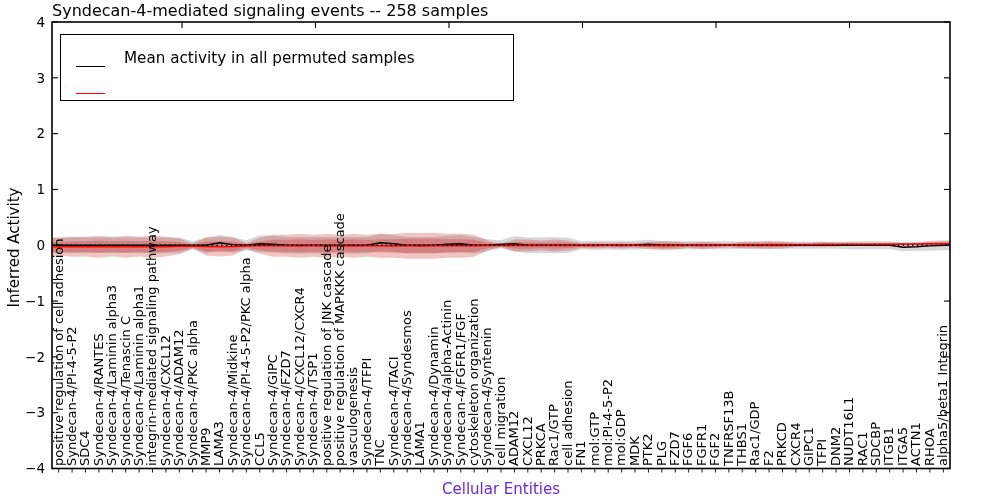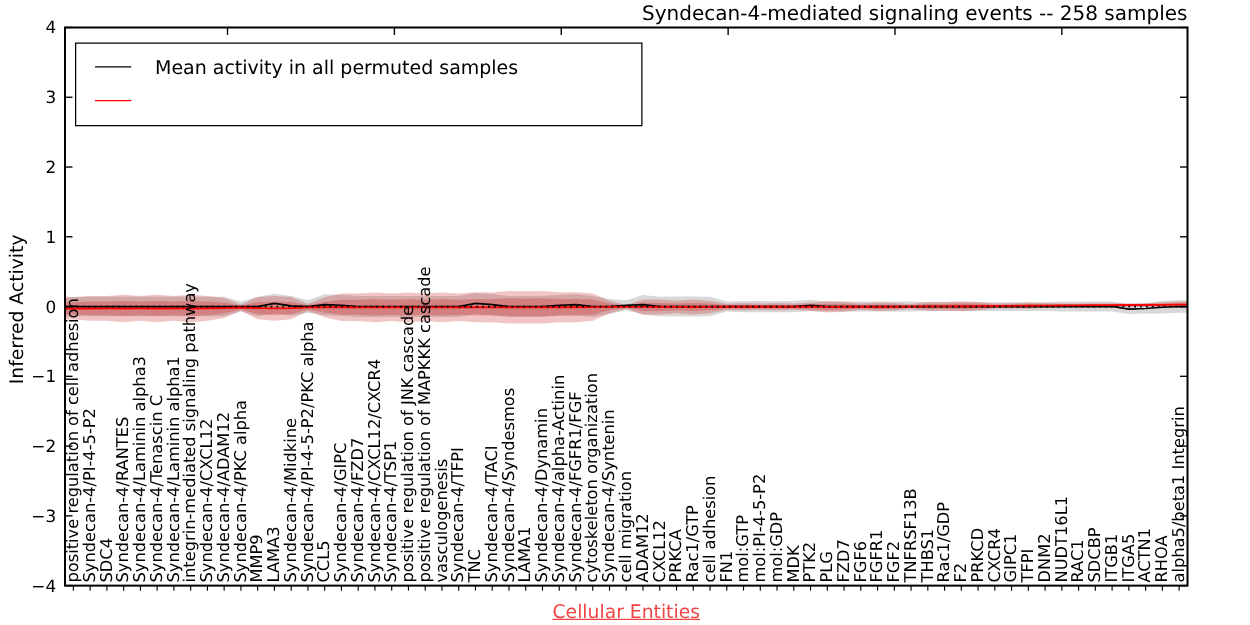--- a/index.html
+++ b/index.html
@@ -1,26 +1,26 @@
 <!DOCTYPE html>
 <html><head>
 <meta charset="utf-8">
 <style>
   html,body{margin:0;padding:0;background:#ffffff;}
   #fig{position:relative;width:1000px;height:500px;background:#ffffff;
        font-family:"DejaVu Sans","Liberation Sans",sans-serif;color:#000;overflow:hidden;}
   #chart-svg{position:absolute;left:0;top:0;}
   .overlay{position:absolute;}
-  #title{left:52px;top:1px;width:898px;text-align:right;font-size:16px;color:#000;}
-  #xlabel{left:52px;top:480px;width:898px;text-align:center;font-size:15px;color:#ef4444;text-decoration:underline;}
+  #title{left:52px;top:1px;width:898px;text-align:left;font-size:16px;color:#000;}
+  #xlabel{left:52px;top:480px;width:898px;text-align:center;font-size:15px;color:#6d28d9;}
   #ylabel{left:-67px;top:239px;width:160px;height:17px;text-align:center;font-size:15px;
           transform:rotate(-90deg);color:#000;}
   #legend{left:60px;top:34px;width:452px;border:1.6px solid #000;background:#fff;
           padding:5px 0 6px 0;}
-  .legend-row{display:flex;align-items:center;height:27px;}
+  .legend-row{display:flex;align-items:flex-end;height:27px;}
   .legend-line{width:29px;border-top:1.7px solid #000;margin-left:15px;margin-right:19px;flex:0 0 auto;}
   .legend-label{font-size:15.2px;white-space:nowrap;}
 </style>
 </head>
 <body>
 
 <div id="fig">
   <svg id="chart-svg" width="1000" height="500" viewBox="0 0 1000 500">
       <polygon points="52.0,237.44 58.7,237.44 72.1,237.44 85.5,237.44 98.9,237.44 112.3,237.44 125.7,237.44 139.1,237.44 152.5,237.44 165.9,237.44 179.3,237.44 192.7,241.29 206.1,237.44 219.5,234.92 232.9,236.88 246.3,240.28 259.7,235.37 273.1,235.87 286.6,236.88 300.0,236.88 313.4,236.88 326.8,236.88 340.2,236.88 353.6,236.88 367.0,236.88 380.4,234.37 393.8,235.37 407.2,236.88 420.6,236.88 434.0,236.88 447.4,235.87 460.8,235.37 474.2,236.88 487.6,239.28 501.0,240.28 514.4,235.93 527.8,237.44 541.2,237.27 554.6,237.27 568.0,237.44 581.4,241.29 594.8,240.78 608.2,240.78 621.6,240.78 635.0,240.78 648.4,239.78 661.8,241.29 675.2,241.29 688.6,241.29 702.0,241.29 715.4,241.29 728.9,241.29 742.3,241.79 755.7,241.79 769.1,241.79 782.5,241.79 795.9,241.79 809.3,241.79 822.7,241.79 836.1,241.79 849.5,241.29 862.9,241.29 876.3,241.29 889.7,241.29 903.1,243.30 916.5,242.79 929.9,240.84 943.3,240.28 950.0,240.28 950.0,250.22 943.3,250.22 929.9,250.78 916.5,250.72 903.1,251.22 889.7,249.21 876.3,249.21 862.9,249.21 849.5,249.21 836.1,248.71 822.7,248.71 809.3,248.71 795.9,248.71 782.5,248.71 769.1,248.71 755.7,248.71 742.3,248.71 728.9,249.21 715.4,249.21 702.0,249.21 688.6,249.21 675.2,249.21 661.8,249.21 648.4,248.71 635.0,249.72 621.6,249.72 608.2,249.72 594.8,249.72 581.4,249.21 568.0,253.06 554.6,253.23 541.2,253.23 527.8,253.06 514.4,251.56 501.0,248.21 487.6,251.22 474.2,253.62 460.8,252.11 447.4,252.62 434.0,253.62 420.6,253.62 407.2,253.62 393.8,252.11 380.4,251.11 367.0,253.62 353.6,253.62 340.2,253.62 326.8,253.62 313.4,253.62 300.0,253.62 286.6,253.62 273.1,252.62 259.7,252.11 246.3,250.22 232.9,252.51 219.5,250.55 206.1,253.06 192.7,249.21 179.3,253.06 165.9,253.06 152.5,253.06 139.1,253.06 125.7,253.06 112.3,253.06 98.9,253.06 85.5,253.06 72.1,253.06 58.7,253.06 52.0,253.06" fill="#888888" fill-opacity="0.33" stroke="none"></polygon>
       <polygon points="52.0,237.83 58.7,237.83 72.1,236.82 85.5,236.71 98.9,235.82 112.3,236.71 125.7,235.82 139.1,236.71 152.5,235.82 165.9,236.71 179.3,238.39 192.7,243.52 206.1,237.55 219.5,236.71 232.9,237.55 246.3,242.96 259.7,237.83 273.1,234.87 286.6,234.87 300.0,233.98 313.4,234.87 326.8,233.98 340.2,234.87 353.6,233.98 367.0,234.87 380.4,233.86 393.8,233.98 407.2,232.86 420.6,232.97 434.0,232.86 447.4,233.86 460.8,233.86 474.2,234.76 487.6,240.56 501.0,243.97 514.4,239.56 527.8,239.61 541.2,240.56 554.6,239.61 568.0,240.56 581.4,242.91 594.8,242.46 608.2,242.85 621.6,242.46 635.0,242.85 648.4,241.96 661.8,241.01 675.2,241.45 688.6,242.85 702.0,241.96 715.4,242.40 728.9,243.24 742.3,241.68 755.7,241.62 769.1,241.06 782.5,241.51 795.9,242.79 809.3,242.68 822.7,242.07 836.1,242.46 849.5,242.85 862.9,242.74 876.3,242.63 889.7,242.63 903.1,242.52 916.5,242.46 929.9,241.85 943.3,241.23 950.0,241.23 950.0,246.25 943.3,246.25 929.9,245.86 916.5,245.47 903.1,245.53 889.7,245.64 876.3,245.64 862.9,245.75 849.5,245.86 836.1,246.48 822.7,247.09 809.3,246.70 795.9,246.81 782.5,248.43 769.1,248.99 755.7,248.54 742.3,248.60 728.9,247.26 715.4,248.32 702.0,248.88 688.6,247.87 675.2,249.38 661.8,249.94 648.4,248.88 635.0,247.87 621.6,248.38 608.2,247.87 594.8,248.38 581.4,247.93 568.0,250.50 554.6,251.56 541.2,250.50 527.8,251.56 514.4,251.50 501.0,246.98 487.6,250.50 474.2,256.64 460.8,257.75 447.4,257.75 434.0,258.76 420.6,258.87 407.2,258.76 393.8,257.86 380.4,257.75 367.0,256.75 353.6,257.86 340.2,256.75 326.8,257.86 313.4,256.75 300.0,257.86 286.6,256.75 273.1,256.75 259.7,253.79 246.3,248.88 232.9,255.41 219.5,256.58 206.1,255.41 192.7,248.54 179.3,254.35 165.9,256.58 152.5,257.70 139.1,256.58 125.7,257.70 112.3,256.58 98.9,257.70 85.5,256.58 72.1,256.69 58.7,255.69 52.0,255.69" fill="#cc1818" fill-opacity="0.25" stroke="none"></polygon>

